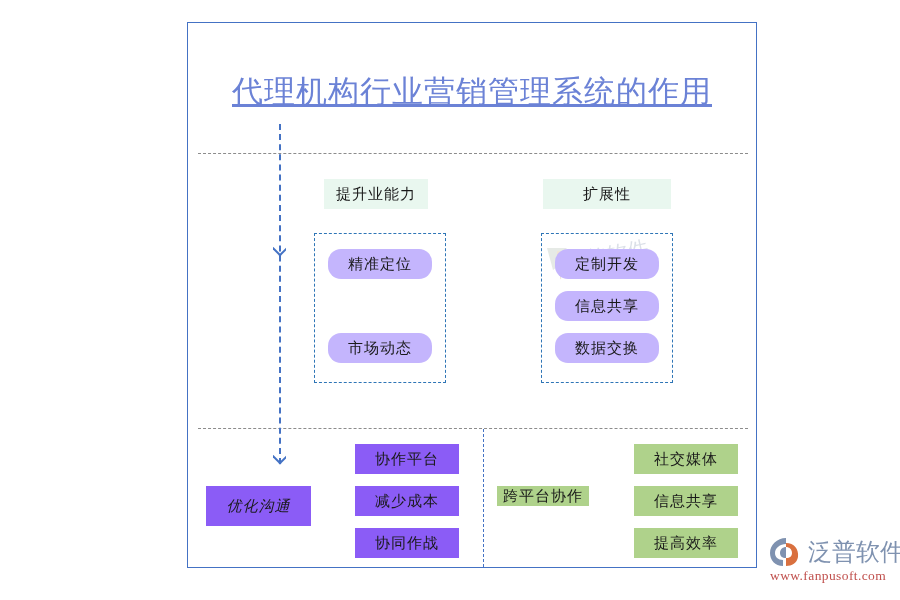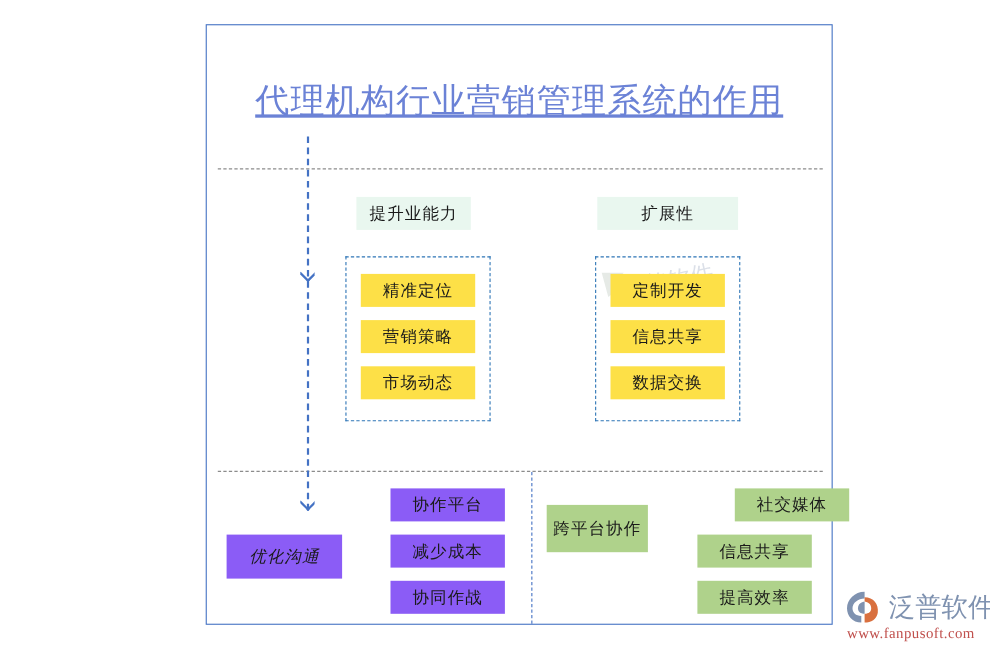--- a/index.html
+++ b/index.html
@@ -101,21 +101,21 @@
     display: flex;
     align-items: center;
     justify-content: center;
     font-size: 15px;
     color: #1a1a1a;
     letter-spacing: 1px;
     white-space: nowrap;
     font-family: "DejaVu Sans", "Liberation Sans", sans-serif;
   }
   .chip-mint   { background: #E9F7EF; }
-  .chip-yellow { background: #fde047; }
+  .chip-yellow { background: #c4b5fd; border-radius: 13px; }
   .chip-blue   { background: #8b5cf6; }
   .chip-green  { background: #AFD28B; }
 
   
   .group-box {
     position: absolute;
     box-sizing: border-box;
     border: 1.5px dashed #2E75B6;
     background: transparent;
   }
@@ -199,21 +199,20 @@
 
   <div id="flow-spine"></div>
   <div id="arrow-upper" class="spine-arrow"></div>
   <div id="arrow-lower" class="spine-arrow"></div>
 
   <div class="chip chip-mint" style="left:136px; top:156px; width:104px; height:30px;">提升业能力</div>
 
   <div class="group-box" style="left:126px; top:210px; width:132px; height:150px;"></div>
 
   <div class="chip chip-yellow" style="left:140px; top:226px; width:104px; height:30px;">精准定位</div>
-  <div class="chip chip-yellow" style="left:140px; top:268px; width:104px; height:30px;">营销策略</div>
   <div class="chip chip-yellow" style="left:140px; top:310px; width:104px; height:30px;">市场动态</div>
 
   <div class="chip chip-mint" style="left:355px; top:156px; width:128px; height:30px;">扩展性</div>
 
   <div class="group-box" style="left:353px; top:210px; width:132px; height:150px;"></div>
 
   <div id="watermark">
     <svg width="32" height="30" viewBox="0 0 32 30" style="position:absolute;left:0;top:4px;">
       <path d="M4 6 L24 6 L14 16 L26 16 L10 28 Z" fill="#9fb0a0" opacity="0.85"></path>
       <path d="M14 9 C21 9 25 13 24 20 L14 20 Z" fill="#d9a76a" opacity="0.85"></path>
@@ -227,23 +226,23 @@
   <div class="chip chip-yellow" style="left:367px; top:310px; width:104px; height:30px;">数据交换</div>
 
   <div id="bottom-divider"></div>
 
   <div class="chip chip-blue" style="left:18px; top:463px; width:105px; height:40px;font-style:italic;">优化沟通</div>
 
   <div class="chip chip-blue" style="left:167px; top:421px; width:104px; height:30px;">协作平台</div>
   <div class="chip chip-blue" style="left:167px; top:463px; width:104px; height:30px;">减少成本</div>
   <div class="chip chip-blue" style="left:167px; top:505px; width:104px; height:30px;">协同作战</div>
 
-  <div class="chip chip-green" style="left:309px; top:436px; width:92px; height:43px;text-align:center;">跨平台协作</div>
-
-  <div class="chip chip-green" style="left:446px; top:421px; width:104px; height:30px;margin-left:34px;">社交媒体</div>
+  <div class="chip chip-green" style="left:309px; top:463px; width:92px; height:20px;text-align:center;">跨平台协作</div>
+
+  <div class="chip chip-green" style="left:446px; top:421px; width:104px; height:30px;">社交媒体</div>
   <div class="chip chip-green" style="left:446px; top:463px; width:104px; height:30px;">信息共享</div>
   <div class="chip chip-green" style="left:446px; top:505px; width:104px; height:30px;">提高效率</div>
 
 </div>
 
 <div id="brand-logo">
   <svg class="logo-mark" viewBox="0 0 36 32">
     <path d="M18 2 C9 2 2 9 2 17 C2 24 7 30 15 30 L15 24 C10 24 7 21 7 17 C7 12 12 8 18 8 Z" fill="#7F92B0"></path>
     <path d="M18 7 C26 7 31 13 30 21 C29 27 24 30 18 30 L18 22 C22 22 24 20 24 17 C24 13 21 11 18 11 Z" fill="#D9703F"></path>
     <path d="M12 17 C12 13 15 11 18 11 L18 22 C14 22 12 20 12 17 Z" fill="#7F92B0"></path>

